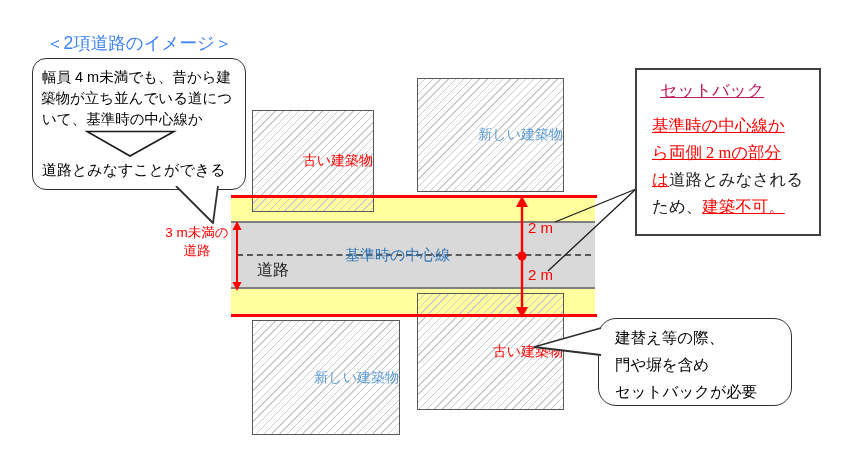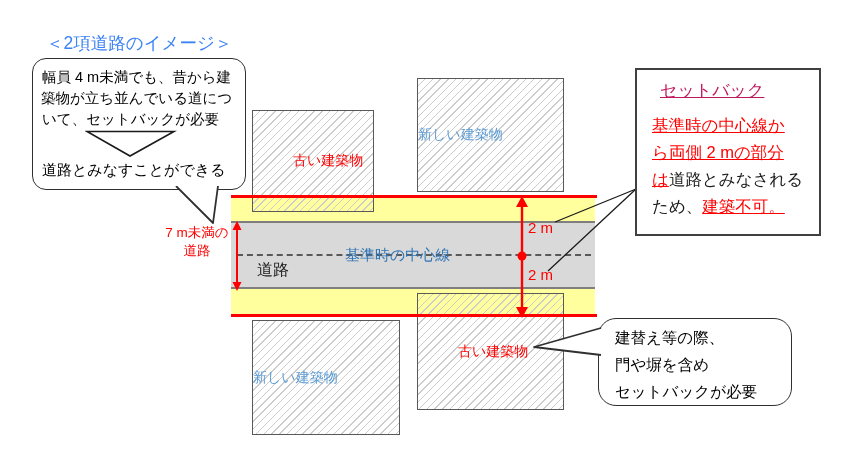--- a/index.html
+++ b/index.html
@@ -11,21 +11,21 @@
   
   .redline{background:#ff0000;height:3px;z-index:6;}
   .yellow{background:#ffff9e;z-index:1;}
   .grayroad{background:#d9d9d9;border-top:2px solid #7f7f7f;border-bottom:2px solid #7f7f7f;z-index:2;}
   .dashline{border-top:2px dashed #595959;z-index:3;}
   .centerline-label{color:#2e74b5;font-size:15px;z-index:4;}
   .road-label{color:#1a1a1a;font-size:16px;z-index:4;}
 
   
   .building{background:repeating-linear-gradient(135deg,rgba(0,0,0,0) 0px,rgba(0,0,0,0) 4.5px,#cccccc 4.5px,#cccccc 5.5px);
-    border:1.6px solid #595959;z-index:3;display:flex;align-items:center;justify-content:flex-start;}
+    border:1.6px solid #595959;z-index:3;display:flex;align-items:center;justify-content:flex-end;}
   .building .lbl{font-size:14px;z-index:4;}
   .lbl-old{color:#ff0000;margin-left:40px;}
   .lbl-new{color:#5b9bd5;}
 
   
   .red-note{color:#ff0000;font-size:13.5px;text-align:center;line-height:18px;z-index:5;}
   .dim-label{color:#ff0000;font-size:15px;z-index:7;}
 
   
   .bubble{background:#fff;border:1.8px solid #303030;z-index:8;}
@@ -65,21 +65,21 @@
     <span class="lbl lbl-new">新しい建築物</span>
   </div>
   <div class="abs building" style="left:252px;top:320px;width:146px;height:113px;">
     <span class="lbl lbl-new">新しい建築物</span>
   </div>
   <div class="abs building" style="left:417px;top:293px;width:145px;height:115px;">
     <span class="lbl lbl-old">古い建築物</span>
   </div>
 
   <div class="abs red-note" style="left:158px;top:224px;width:78px;">
-    <div>7 m未満の</div>
+    <div>3 m未満の</div>
     <div>道路</div>
   </div>
   <svg class="abs" style="left:229px;top:221px;z-index:7;" width="16" height="70">
     <line x1="8" y1="7" x2="8" y2="63" stroke="#ff0000" stroke-width="2"></line>
     <polygon points="8,0 3.5,9 12.5,9" fill="#ff0000"></polygon>
     <polygon points="8,70 3.5,61 12.5,61" fill="#ff0000"></polygon>
   </svg>
 
   <svg class="abs" style="left:512px;top:196px;z-index:7;" width="22" height="122">
     <line x1="10" y1="6" x2="10" y2="116" stroke="#ff0000" stroke-width="2.4"></line>
@@ -91,34 +91,34 @@
   <div class="abs txt dim-label" style="left:528px;top:266px;">2 m</div>
 
   <svg class="abs callout-svg" style="left:540px;top:180px;" width="100" height="100">
     <line x1="96" y1="9" x2="15" y2="42" stroke="#1a1a1a" stroke-width="1.3"></line>
     <line x1="96" y1="9" x2="8" y2="91" stroke="#1a1a1a" stroke-width="1.3"></line>
   </svg>
 
   <div class="abs bubble bubble-top" style="left:32px;top:58px;width:212px;height:130px;">
     <div class="line" style="left:9px;top:9px;text-align:right;">幅員 4 m未満でも、昔から建</div>
     <div class="line" style="left:8px;top:30px;">築物が立ち並んでいる道につ</div>
-    <div class="line" style="left:9px;top:51px;">いて、セットバックが必要</div>
+    <div class="line" style="left:9px;top:51px;">いて、基準時の中心線か</div>
     <svg style="position:absolute;left:52px;top:71px;" width="92" height="28">
       <polygon points="2,1.5 89,1.5 45,26" fill="#ffffff" stroke="#1a1a1a" stroke-width="1.6"></polygon>
     </svg>
     <div class="line" style="left:9px;top:102px;font-size:15px;">道路とみなすことができる</div>
   </div>
   <svg class="abs tail" style="left:170px;top:186px;" width="52" height="40">
     <path d="M6,0 L43,37 L48,0" fill="#ffffff" stroke="#303030" stroke-width="1.8" stroke-linejoin="round"></path>
   </svg>
 
   <div class="abs setback-box" style="left:635px;top:68px;width:182px;height:164px;">
     <div class="sb-title">セットバック</div>
     <div class="sb-line" style="top:42px;"><span class="sb-red">基準時の中心線か</span></div>
-    <div class="sb-line" style="top:69px;"><span class="sb-red">ら両側 2 mの部分</span></div>
+    <div class="sb-line" style="top:69px;font-family:Liberation Serif, serif;"><span class="sb-red">ら両側 2 mの部分</span></div>
     <div class="sb-line" style="top:96px;"><span class="sb-red">は</span><span>道路とみなされる</span></div>
     <div class="sb-line" style="top:123px;"><span>ため、</span><span class="sb-red">建築不可。</span></div>
   </div>
 
   <div class="abs bubble bubble-bottom" style="left:598px;top:318px;width:192px;height:86px;">
     <div class="line" style="left:16px;top:9px;font-size:15.5px;">建替え等の際、</div>
     <div class="line" style="left:16px;top:36px;font-size:15.5px;text-align:right;">門や塀を含め</div>
     <div class="line" style="left:16px;top:63px;font-size:15.5px;">セットバックが必要</div>
   </div>
   <svg class="abs tail" style="left:528px;top:324px;" width="74" height="36">

